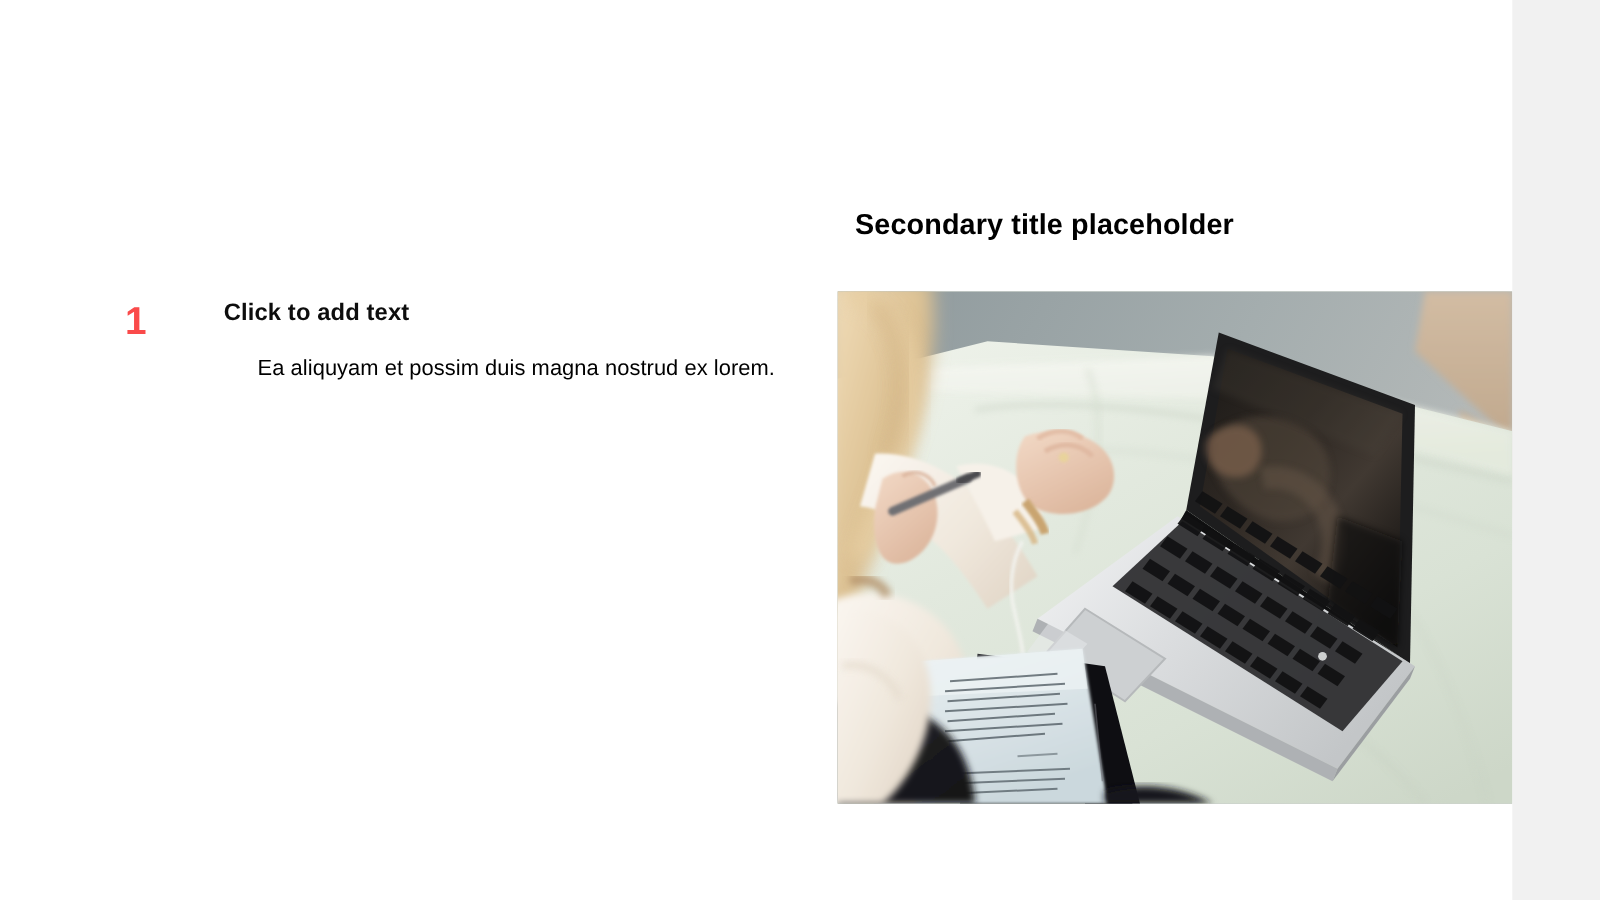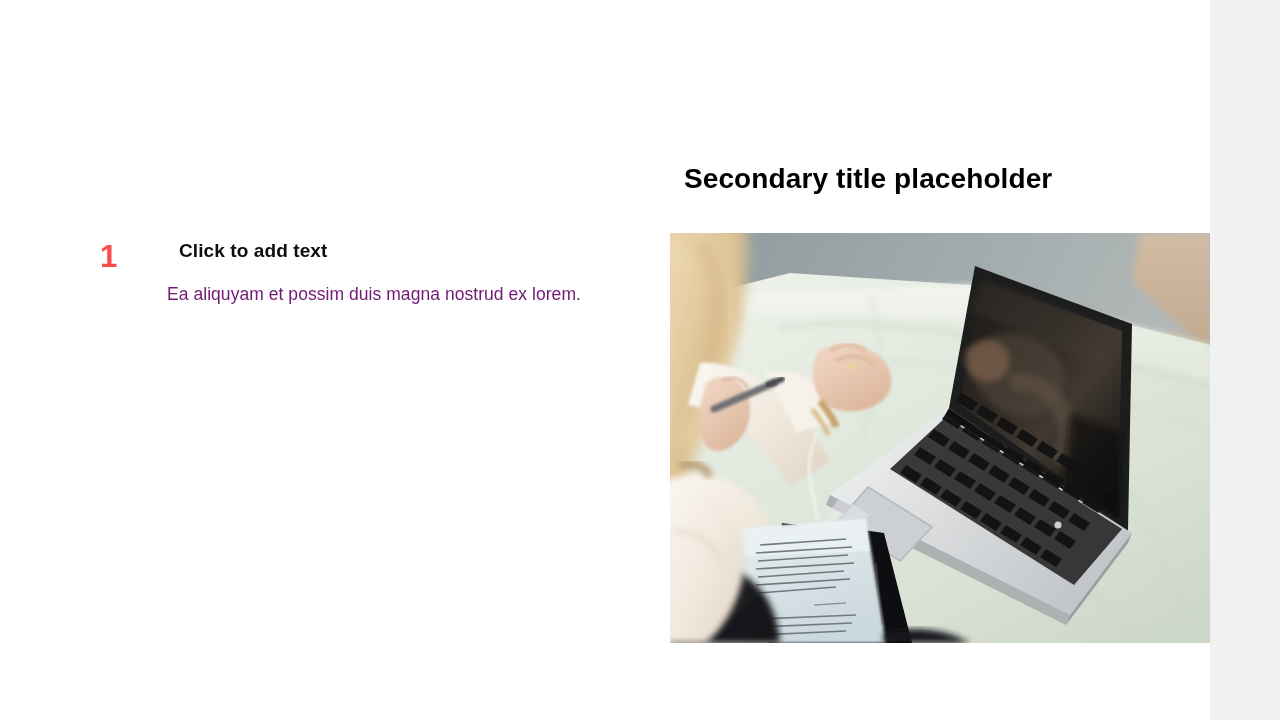--- a/index.html
+++ b/index.html
@@ -52,32 +52,33 @@
     line-height: 26px;
     font-weight: bold;
     color: #0d0d0d;
     margin: 0 0 18px 12px;
     letter-spacing: 0.1px;
   }
   .bullet-text {
     font-size: 17.5px;
     line-height: 24px;
     font-weight: normal;
-    color: #701a75;
+    color: #000000;
     margin: 0;
     letter-spacing: 0.05px;
+    text-align: right;
   }
 
   
   .secondary-title {
     position: absolute;
     left: 684px;
     top: 163px;
     width: 520px;
-    font-size: 28px;
+    font-size: 23px;
     line-height: 32px;
     font-weight: bold;
     color: #000000;
     letter-spacing: 0.1px;
     margin: 0;
   }
 
   
   .photo-frame {
     position: absolute;

